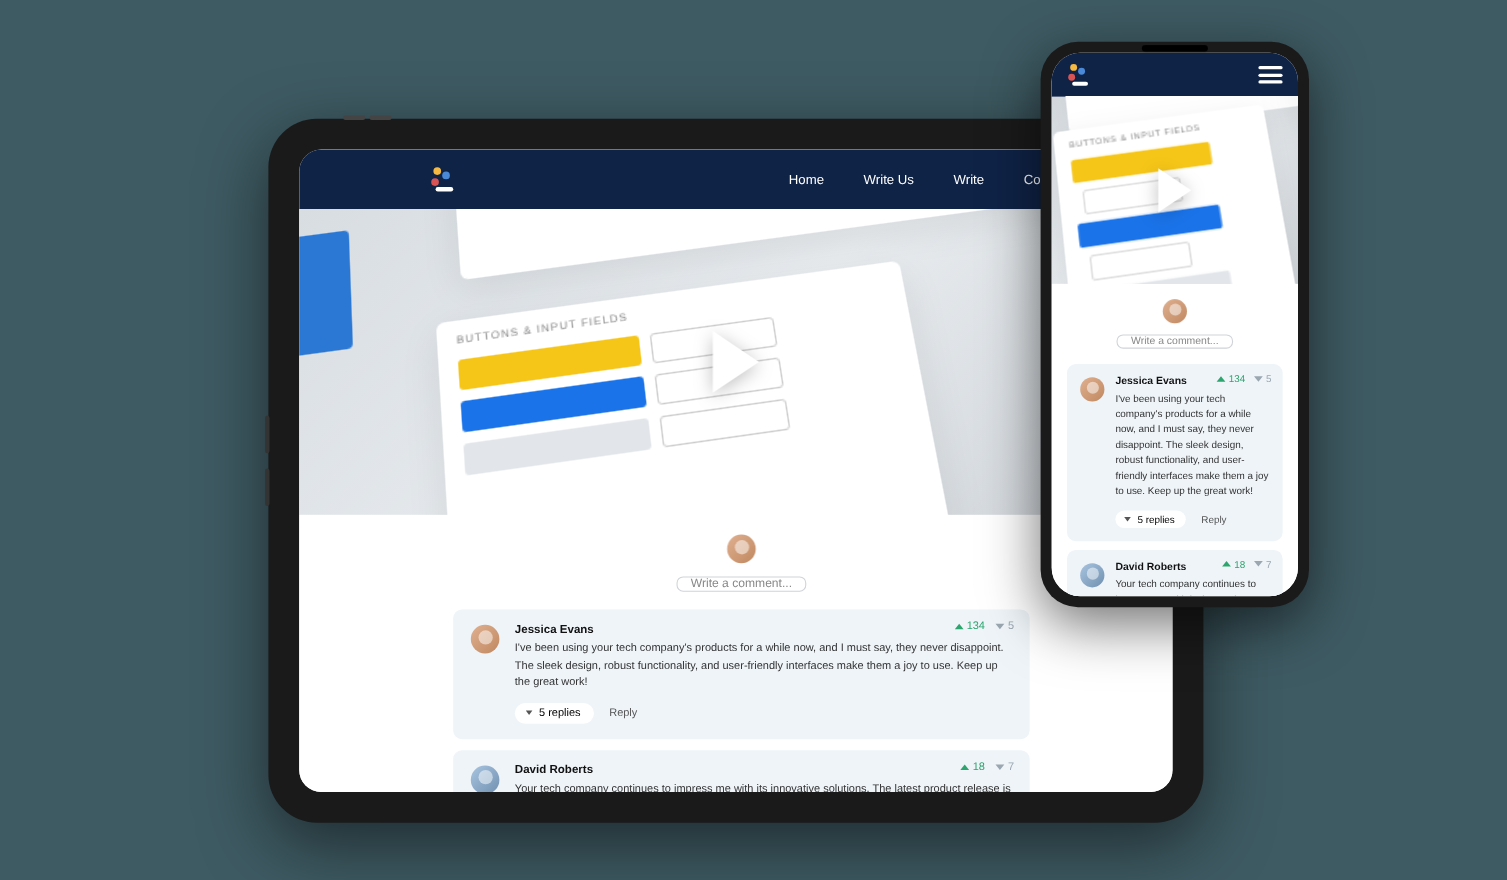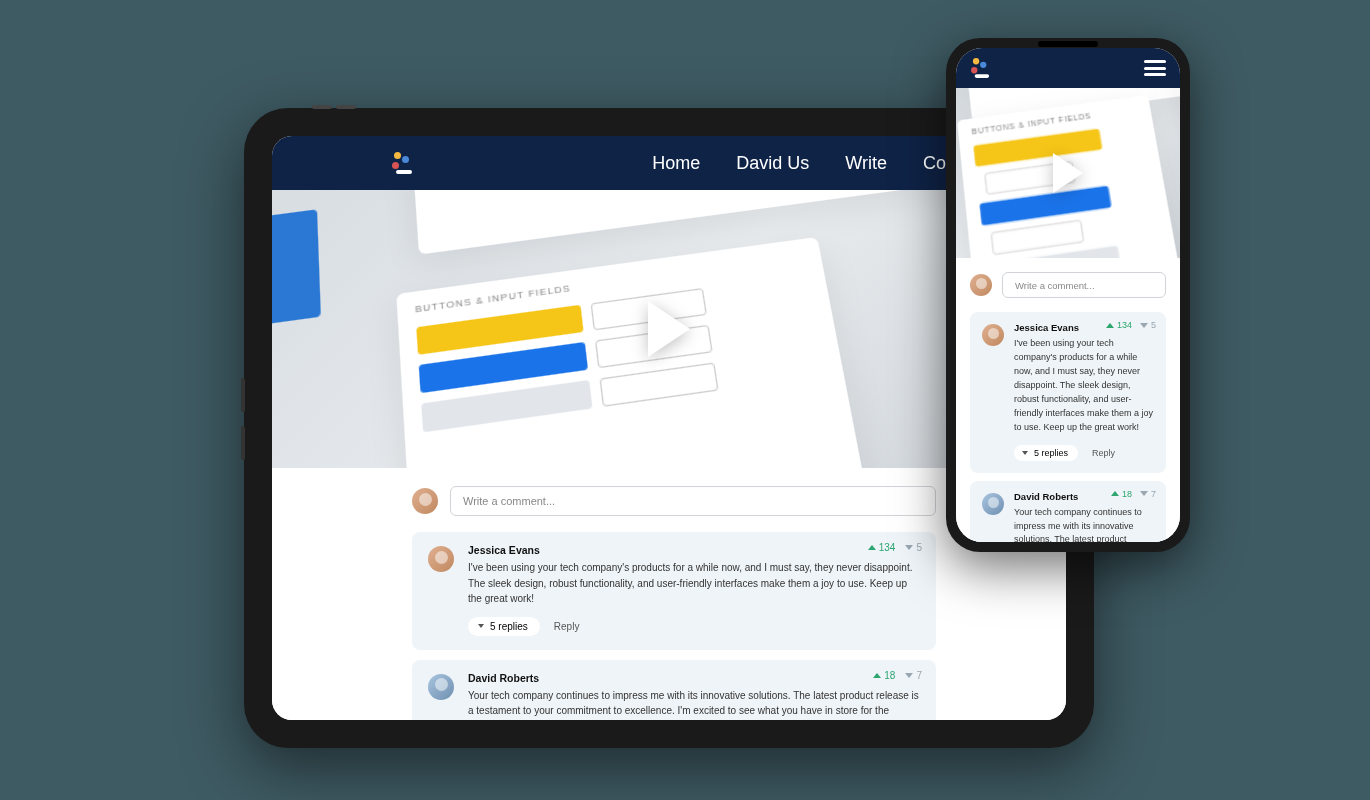--- a/index.html
+++ b/index.html
@@ -44,21 +44,21 @@
     display: flex;
     flex-direction: column;
   }
   .t-header {
     height: 54px;
     background: #0f2347;
     display: flex;
     align-items: center;
     padding: 0 120px 0 120px;
     color: #fff;
-    font-size: 18px;
+    font-size: 12px;
     flex-shrink: 0;
   }
   .t-logo { display:flex; align-items:center; margin-right:auto; }
   .t-nav { display:flex; gap:36px; }
   .t-nav a { color:#fff; text-decoration:none; cursor:pointer; }
   .t-hero {
     height: 278px;
     position: relative;
     background: linear-gradient(135deg,#d8dde2 0%, #e8ecef 50%, #ced3d8 100%);
     overflow: hidden;
@@ -94,21 +94,21 @@
     filter: drop-shadow(0 3px 8px rgba(0,0,0,0.25));
     cursor:pointer;
   }
   .t-body {
     flex:1;
     background:#fff;
     padding: 18px 130px 0 140px;
     overflow:hidden;
   }
   .comment-input-row {
-    display:flex; align-items:center; gap:12px; margin-bottom:16px;
+    display:flex; align-items:center; gap:12px; margin-bottom:16px;flex-direction:column;
   }
   .avatar {
     width:26px; height:26px; border-radius:50%;
     background:linear-gradient(135deg,#e0b090 0%,#c08860 100%);
     flex-shrink:0; position:relative;
   }
   .avatar.blue { background:linear-gradient(135deg,#a8c4e0 0%,#7090b0 100%); }
   .avatar::after { content:""; position:absolute; left:25%; top:18%; width:50%; height:50%; border-radius:50%; background:rgba(255,255,255,0.5);}
   .comment-input {
     flex:1; height:30px; border:1px solid #d0d4d8; border-radius:6px;
@@ -212,21 +212,21 @@
       <div class="t-logo">
         <div class="logo-mark">
           <span class="dot d1"></span>
             <span class="dot d2"></span>
             <span class="dot d3"></span>
             <span class="bar"></span>
         </div>
       </div>
       <nav class="t-nav">
         <a>Home</a>
-        <a>David Us</a>
+        <a>Write Us</a>
         <a>Write</a>
         <a>Co</a>
       </nav>
     </div>
 
     <div class="t-hero">
       <div class="t-hero-bg">
         <div class="hero-card hero-title">
           <h2>Component Library</h2>
 

